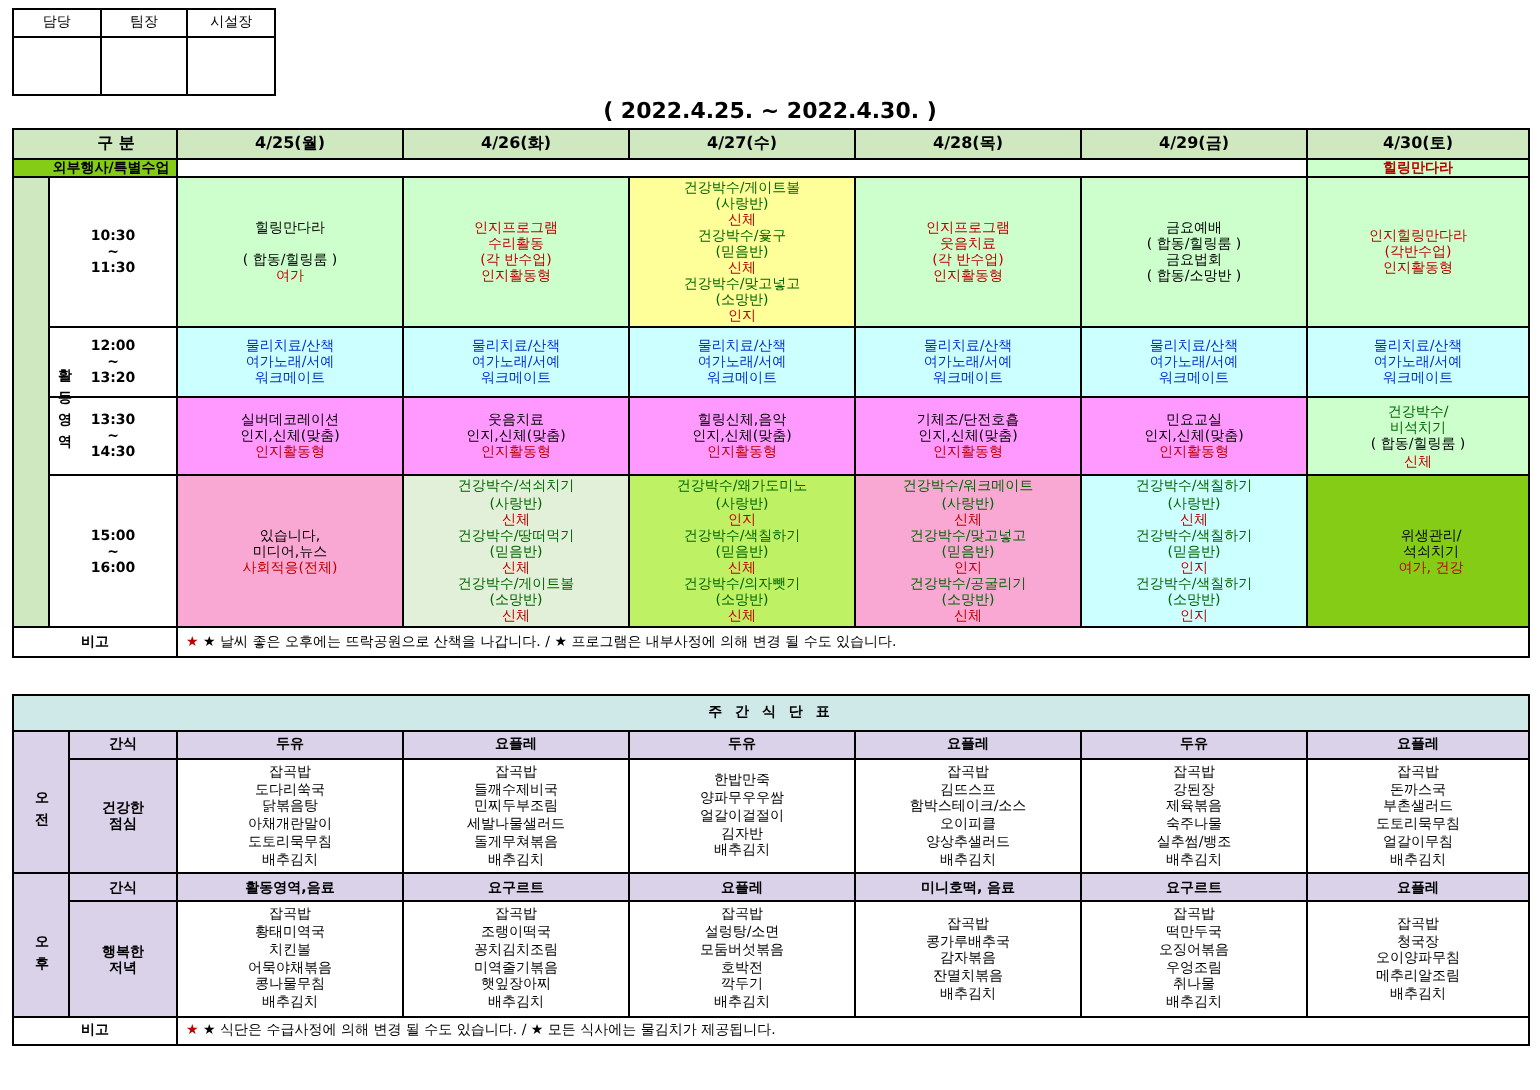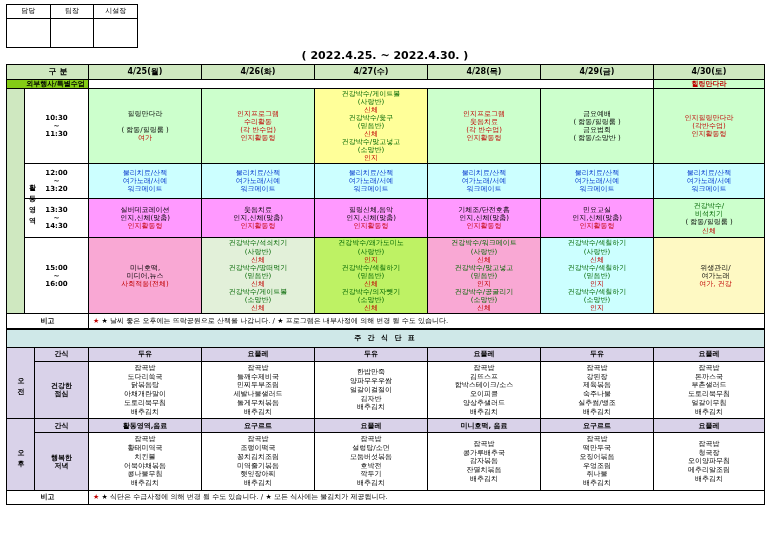--- a/index.html
+++ b/index.html
@@ -43,24 +43,24 @@
   .red{color:#c00000;}
   .blue{color:#0033cc;}
   .grn{color:#006600;}
   .bg-yellow{background:#ffff99;}
   .bg-lyellow{background:#f9a8d4;}
   .bg-green{background:#ccffcc;}
   .bg-lgreen{background:#e2f0d9;}
   .bg-cyan{background:#ccffff;}
   .bg-lav{background:#bef264;}
   .bg-magenta{background:#ff99ff;}
-  .bg-white{background:#fef9c3;padding-left:14px;}
+  .bg-white{background:#84cc16;padding-left:14px;}
 
   
-  .menu{width:758px;margin:0 auto;}
+  .menu{width:758px;margin:18px auto;}
   .menu td{font-size:7px;}
   .menu-title{background:#cfe8e8;font-weight:bold;font-size:11px;height:17px;letter-spacing:2px;}
   .menu-head td{background:#d9d2e9;font-weight:bold;height:13px;}
   .mlabel{background:#d9d2e9;font-weight:bold;}
   .mvert{writing-mode:vertical-rl;text-orientation:upright;letter-spacing:3px;font-weight:bold;background:#d9d2e9;}
   .mcell{padding:2px 1px;line-height:1.25;}
 </style>
 </head>
 <body>
 
@@ -228,21 +228,21 @@
             <span class="l1">( 합동/힐링룸 )</span>
             <span class="l1 red">신체</span>
       </td>
     </tr>
 
     <tr>
       <td class="time" style="height:46px">
         15:00<br>~<br>16:00
       </td>
       <td class="cell bg-lyellow">
-        <span class="l1">미니호떡,</span>
+        <span class="l1">있습니다,</span>
             <span class="l1">미디어,뉴스</span>
             <span class="l1 red">사회적응(전체)</span>
       </td>
       <td class="cell bg-lgreen">
         <span class="l1 grn">건강박수/석쇠치기</span><span class="l1 grn">(사랑반)</span><span class="red">신체</span>
         <span class="l1 grn">건강박수/땅떠먹기</span><span class="l1 grn">(믿음반)</span><span class="red">신체</span>
         <span class="l1 grn">건강박수/게이트볼</span><span class="l1 grn">(소망반)</span><span class="red">신체</span>
       </td>
       <td class="cell bg-lav">
         <span class="l1 grn">건강박수/왜가도미노</span><span class="l1 grn">(사랑반)</span><span class="red">인지</span>
@@ -254,21 +254,21 @@
         <span class="l1 grn">건강박수/맞고넣고</span><span class="l1 grn">(믿음반)</span><span class="red">인지</span>
         <span class="l1 grn">건강박수/공굴리기</span><span class="l1 grn">(소망반)</span><span class="red">신체</span>
       </td>
       <td class="cell bg-cyan">
         <span class="l1 grn">건강박수/색칠하기</span><span class="l1 grn">(사랑반)</span><span class="red">신체</span>
         <span class="l1 grn">건강박수/색칠하기</span><span class="l1 grn">(믿음반)</span><span class="red">인지</span>
         <span class="l1 grn">건강박수/색칠하기</span><span class="l1 grn">(소망반)</span><span class="red">인지</span>
       </td>
       <td class="cell bg-white">
         <span class="l1">위생관리/</span>
-            <span class="l1">여가노래</span>
+            <span class="l1">석쇠치기</span>
             <span class="l1 red">여가, 건강</span>
       </td>
     </tr>
 
     <tr>
       <td colspan="2" class="bigo" style="height:14px">비고</td>
       <td colspan="6" class="bigo-txt">
         <span class="star">★</span> <span>★  날씨 좋은 오후에는 뜨락공원으로 산책을 나갑니다. / ★  프로그램은 내부사정에 의해 변경 될 수도 있습니다.</span>
       </td>
     </tr>

